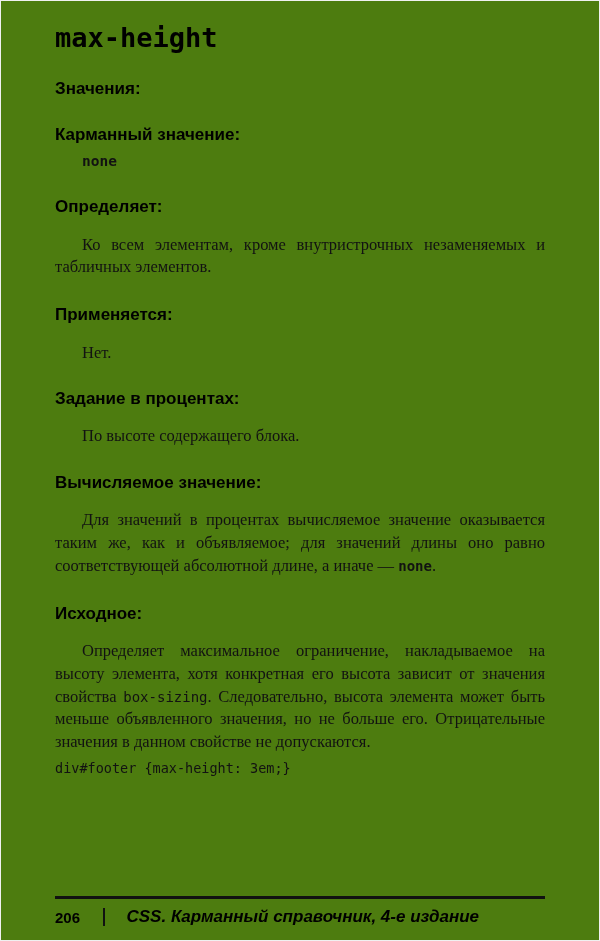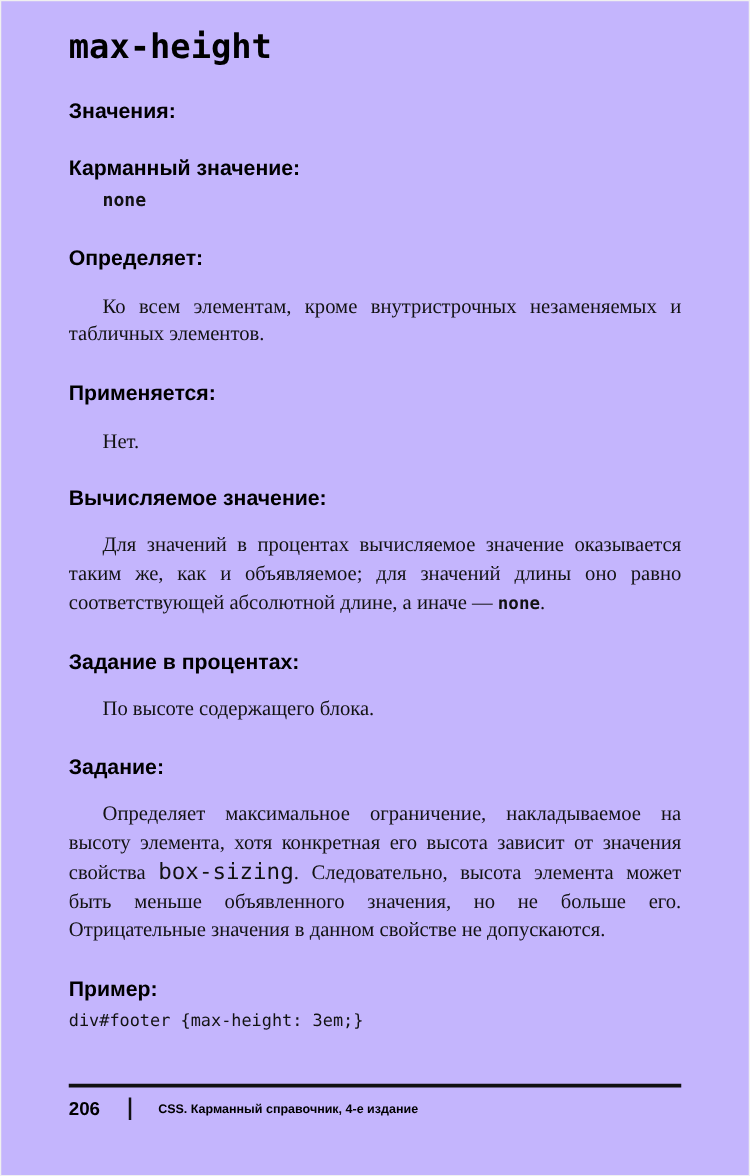--- a/index.html
+++ b/index.html
@@ -4,21 +4,21 @@
 <style>
   html, body {
     margin: 0;
     padding: 0;
     background: #ffffff;
   }
   .page {
     position: relative;
     width: 600px;
     height: 941px;
-    background: #c4b5fd;
+    background: #4d7c0f;
     box-sizing: border-box;
     padding: 22px 54px 0 54px;
     font-family: "Liberation Serif", serif;
     color: #121212;
     overflow: hidden;
     border: 1px solid #f0f0f0;
   }
   .prop-title {
     font-family: "DejaVu Sans Mono", monospace;
     font-weight: bold;
@@ -53,38 +53,38 @@
   }
   .para {
     font-size: 16.5px;
     line-height: 1.38;
     margin: 16px 0 6px 0;
     text-align: justify;
     text-indent: 27px;
   }
   .para .inline-code {
     font-family: "DejaVu Sans Mono", monospace;
-    font-size: 18px;
+    font-size: 14px;
   }
   .para .inline-code-bold {
     font-family: "DejaVu Sans Mono", monospace;
     font-size: 14px;
     font-weight: bold;
   }
   .short-line {
     font-size: 16.5px;
     line-height: 1.3;
     margin: 16px 0 6px 0;
     padding-left: 27px;
   }
   .footer {
     position: absolute;
     left: 54px;
     right: 54px;
-    bottom: 44px;
+    bottom: 13px;
   }
   .footer-rule {
     height: 3px;
     background: #111;
     margin-bottom: 8px;
   }
   .footer-row {
     display: flex;
     align-items: center;
     font-family: "Liberation Sans", sans-serif;
@@ -95,22 +95,23 @@
     color: #000;
     min-width: 44px;
   }
   .footer-divider {
     width: 1.5px;
     height: 18px;
     background: #111;
     margin: 0 22px 0 4px;
   }
   .footer-booktitle {
-    font-size: 10px;
+    font-size: 17px;
     color: #000;
+    font-style: italic;
   }
 </style>
 </head>
 <body>
 
 <div class="page">
 
   <h1 class="prop-title">max-height</h1>
 
   <section>
@@ -126,36 +127,35 @@
     <h2 class="sec-heading">Определяет:</h2>
     <p class="para">Ко всем элементам, кроме внутристрочных незаменяемых и табличных элементов.</p>
   </section>
 
   <section>
     <h2 class="sec-heading">Применяется:</h2>
     <p class="short-line">Нет.</p>
   </section>
 
   <section>
+    <h2 class="sec-heading">Задание в процентах:</h2>
+    <p class="short-line">По высоте содержащего блока.</p>
+  </section>
+
+  <section>
     <h2 class="sec-heading">Вычисляемое значение:</h2>
     <p class="para"><span>Для значений в процентах вычисляемое значение оказывается таким же, как и объявляемое; для значений длины оно равно соответствующей абсолютной длине, а иначе — </span><span class="inline-code-bold">none</span><span>.</span></p>
   </section>
 
   <section>
-    <h2 class="sec-heading">Задание в процентах:</h2>
-    <p class="short-line">По высоте содержащего блока.</p>
-  </section>
-
-  <section>
-    <h2 class="sec-heading">Задание:</h2>
+    <h2 class="sec-heading">Исходное:</h2>
     <p class="para"><span>Определяет максимальное ограничение, накладываемое на высоту элемента, хотя конкретная его высота зависит от значения свойства </span><span class="inline-code">box-sizing</span><span>. Следовательно, высота элемента может быть меньше объявленного значения, но не больше его. Отрицательные значения в данном свойстве не допускаются.</span></p>
   </section>
 
   <section>
-    <h2 class="sec-heading">Пример:</h2>
     <p class="code-line">div#footer {max-height: 3em;}</p>
   </section>
 
   <div class="footer">
     <div class="footer-rule"></div>
     <div class="footer-row">
       <span class="footer-pagenum">206</span>
       <span class="footer-divider"></span>
       <span class="footer-booktitle">CSS. Карманный справочник, 4-е издание</span>
     </div>

